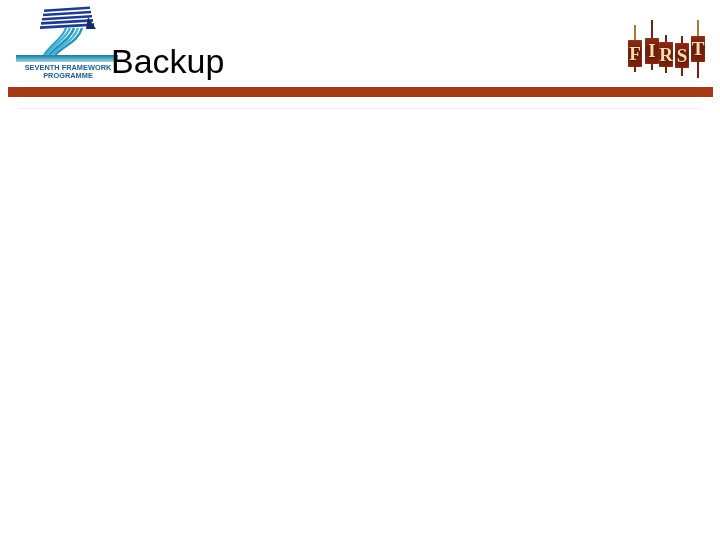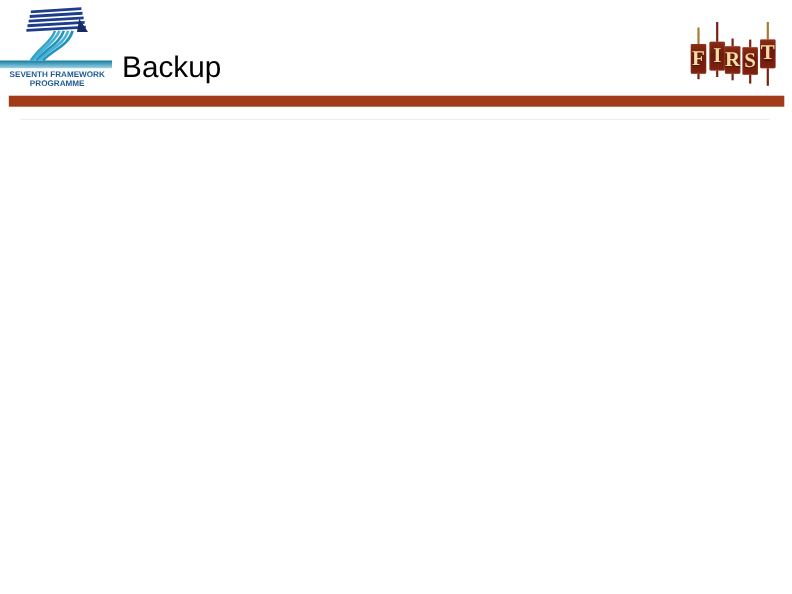--- a/index.html
+++ b/index.html
@@ -14,32 +14,32 @@
   .slide {
     position: relative;
     width: 720px;
     height: 540px;
     background: #ffffff;
   }
 
   
   .fp7-logo {
     position: absolute;
-    left: 0;
+    left: 16px;
     top: 4px;
     width: 102px;
     height: 80px;
   }
 
   
   .slide-title {
     position: absolute;
     left: 111px;
     top: 46px;
-    font-size: 27px;
+    font-size: 34px;
     line-height: 30px;
     color: #000000;
     font-family: "Liberation Sans", sans-serif;
     white-space: nowrap;
   }
 
   
   .first-logo {
     position: absolute;
     left: 625px;

